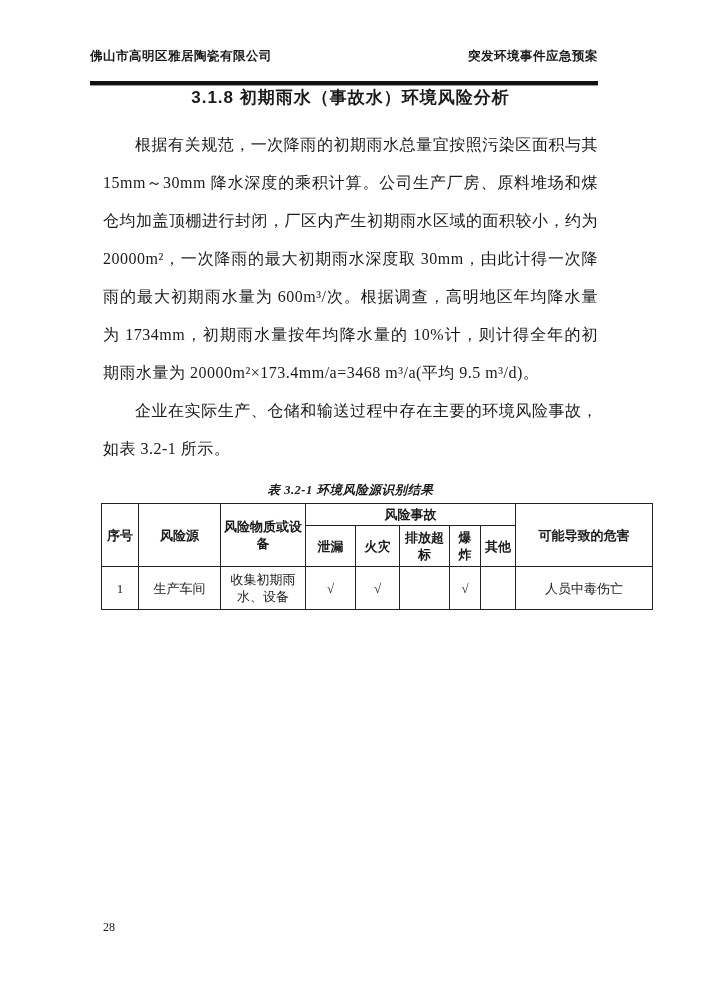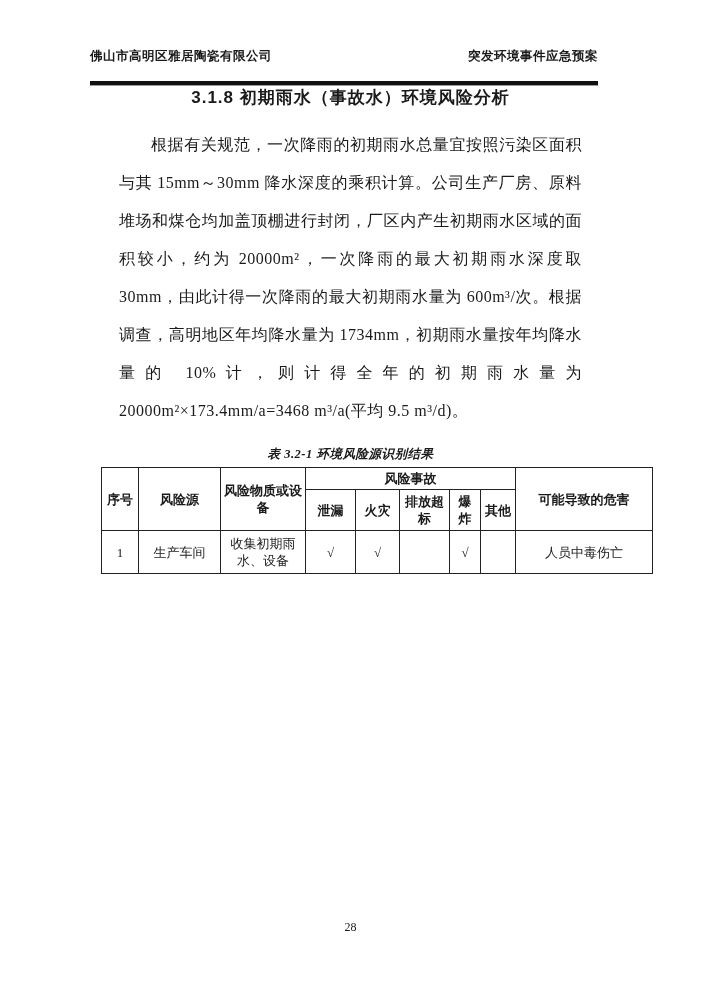--- a/index.html
+++ b/index.html
@@ -46,21 +46,21 @@
   }
   h2.sec {
     margin: 6px 0 10px 0;
     font-family: "Liberation Sans", "DejaVu Sans", sans-serif;
     font-size: 15.5px;
     font-weight: bold;
     letter-spacing: 0.5px;
     line-height: 22px;
   }
   p.body {
-    margin: 16px;
+    margin: 0;
     font-size: 16px;
     line-height: 38px;
     letter-spacing: 0.5px;
     text-indent: 2em;
     text-align: justify;
     text-justify: inter-ideograph;
   }
 
   
   .table-title {
@@ -90,41 +90,42 @@
   table.risk th { font-weight: bold; }
   tr.band1 { height: 22px; }
   tr.band2 { height: 41px; }
   tr.datarow { height: 43px; }
 
   
   .doc-footer {
     position: absolute;
     left: 103px; top: 920px;
     width: 495px;
-    text-align: center;
+    text-align: left;
     font-size: 12px;
   }
 </style>
 </head>
 <body>
 
 <div class="page">
 
   <div class="doc-header">
     <span>佛山市高明区雅居陶瓷有限公司</span>
     <span>突发环境事件应急预案</span>
   </div>
 
   <div class="content">
 
     <h1 class="sec">3.1.8 初期雨水（事故水）环境风险分析</h1>
 
     <p class="body">根据有关规范，一次降雨的初期雨水总量宜按照污染区面积与其 15mm～30mm 降水深度的乘积计算。公司生产厂房、原料堆场和煤仓均加盖顶棚进行封闭，厂区内产生初期雨水区域的面积较小，约为 20000m²，一次降雨的最大初期雨水深度取 30mm，由此计得一次降雨的最大初期雨水量为 600m³/次。根据调查，高明地区年均降水量为 1734mm，初期雨水量按年均降水量的 10%计，则计得全年的初期雨水量为 20000m²×173.4mm/a=3468 m³/a(平均 9.5 m³/d)。</p>
 
 
+    <p class="body">企业在实际生产、仓储和输送过程中存在主要的环境风险事故，如表 3.2-1 所示。</p>
 
     <div class="table-title">表 3.2-1 环境风险源识别结果</div>
 
     <table class="risk">
       <colgroup>
         <col style="width:37px">
           <col style="width:82px">
           <col style="width:85px">
         <col style="width:50px">
           <col style="width:44px">

